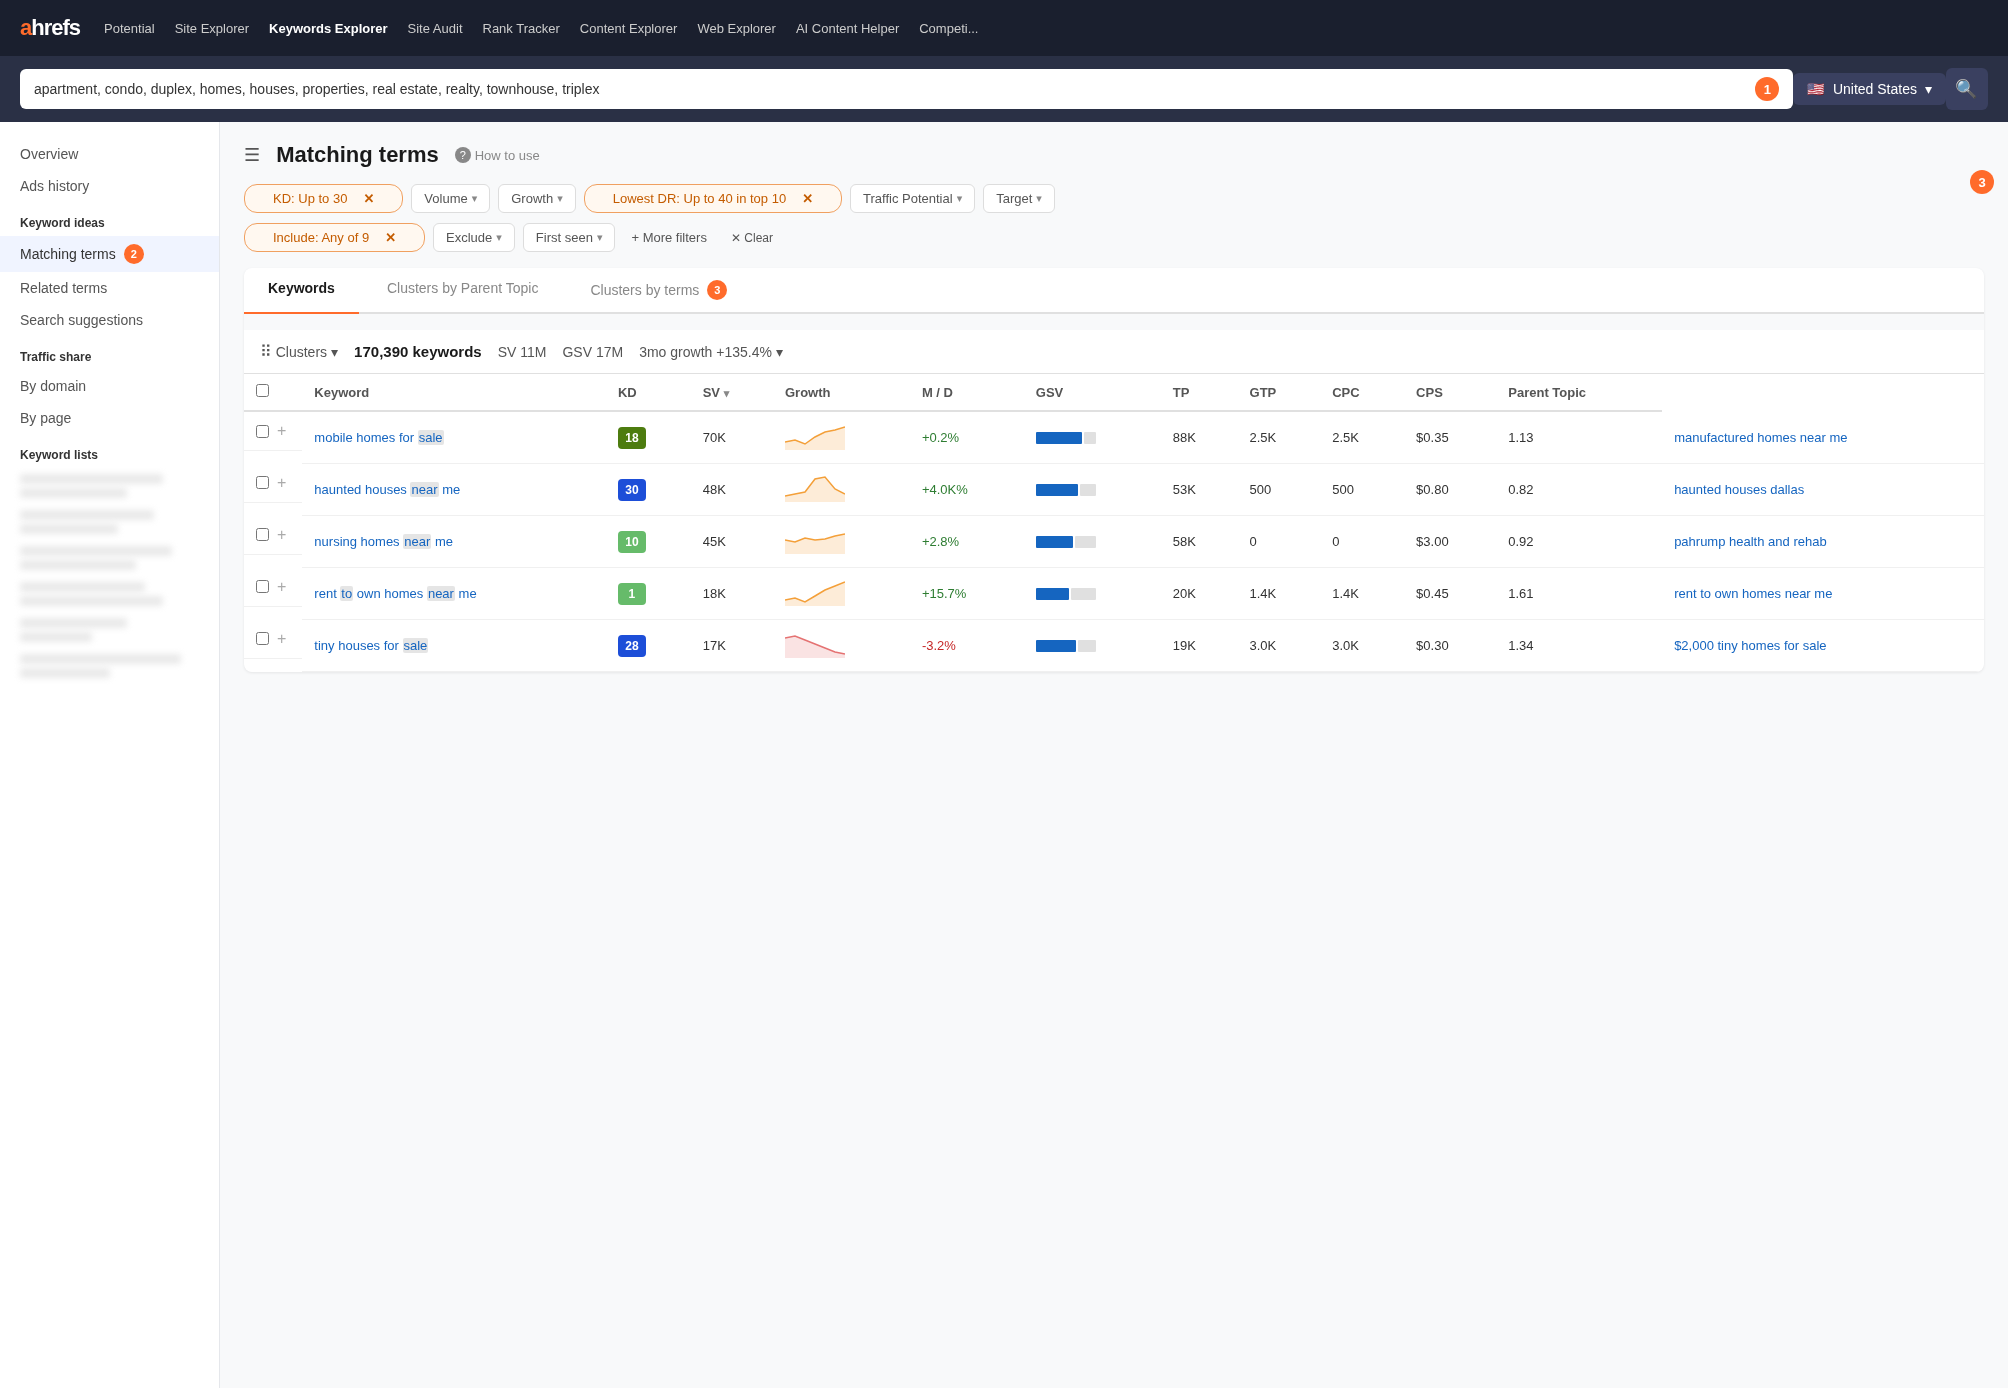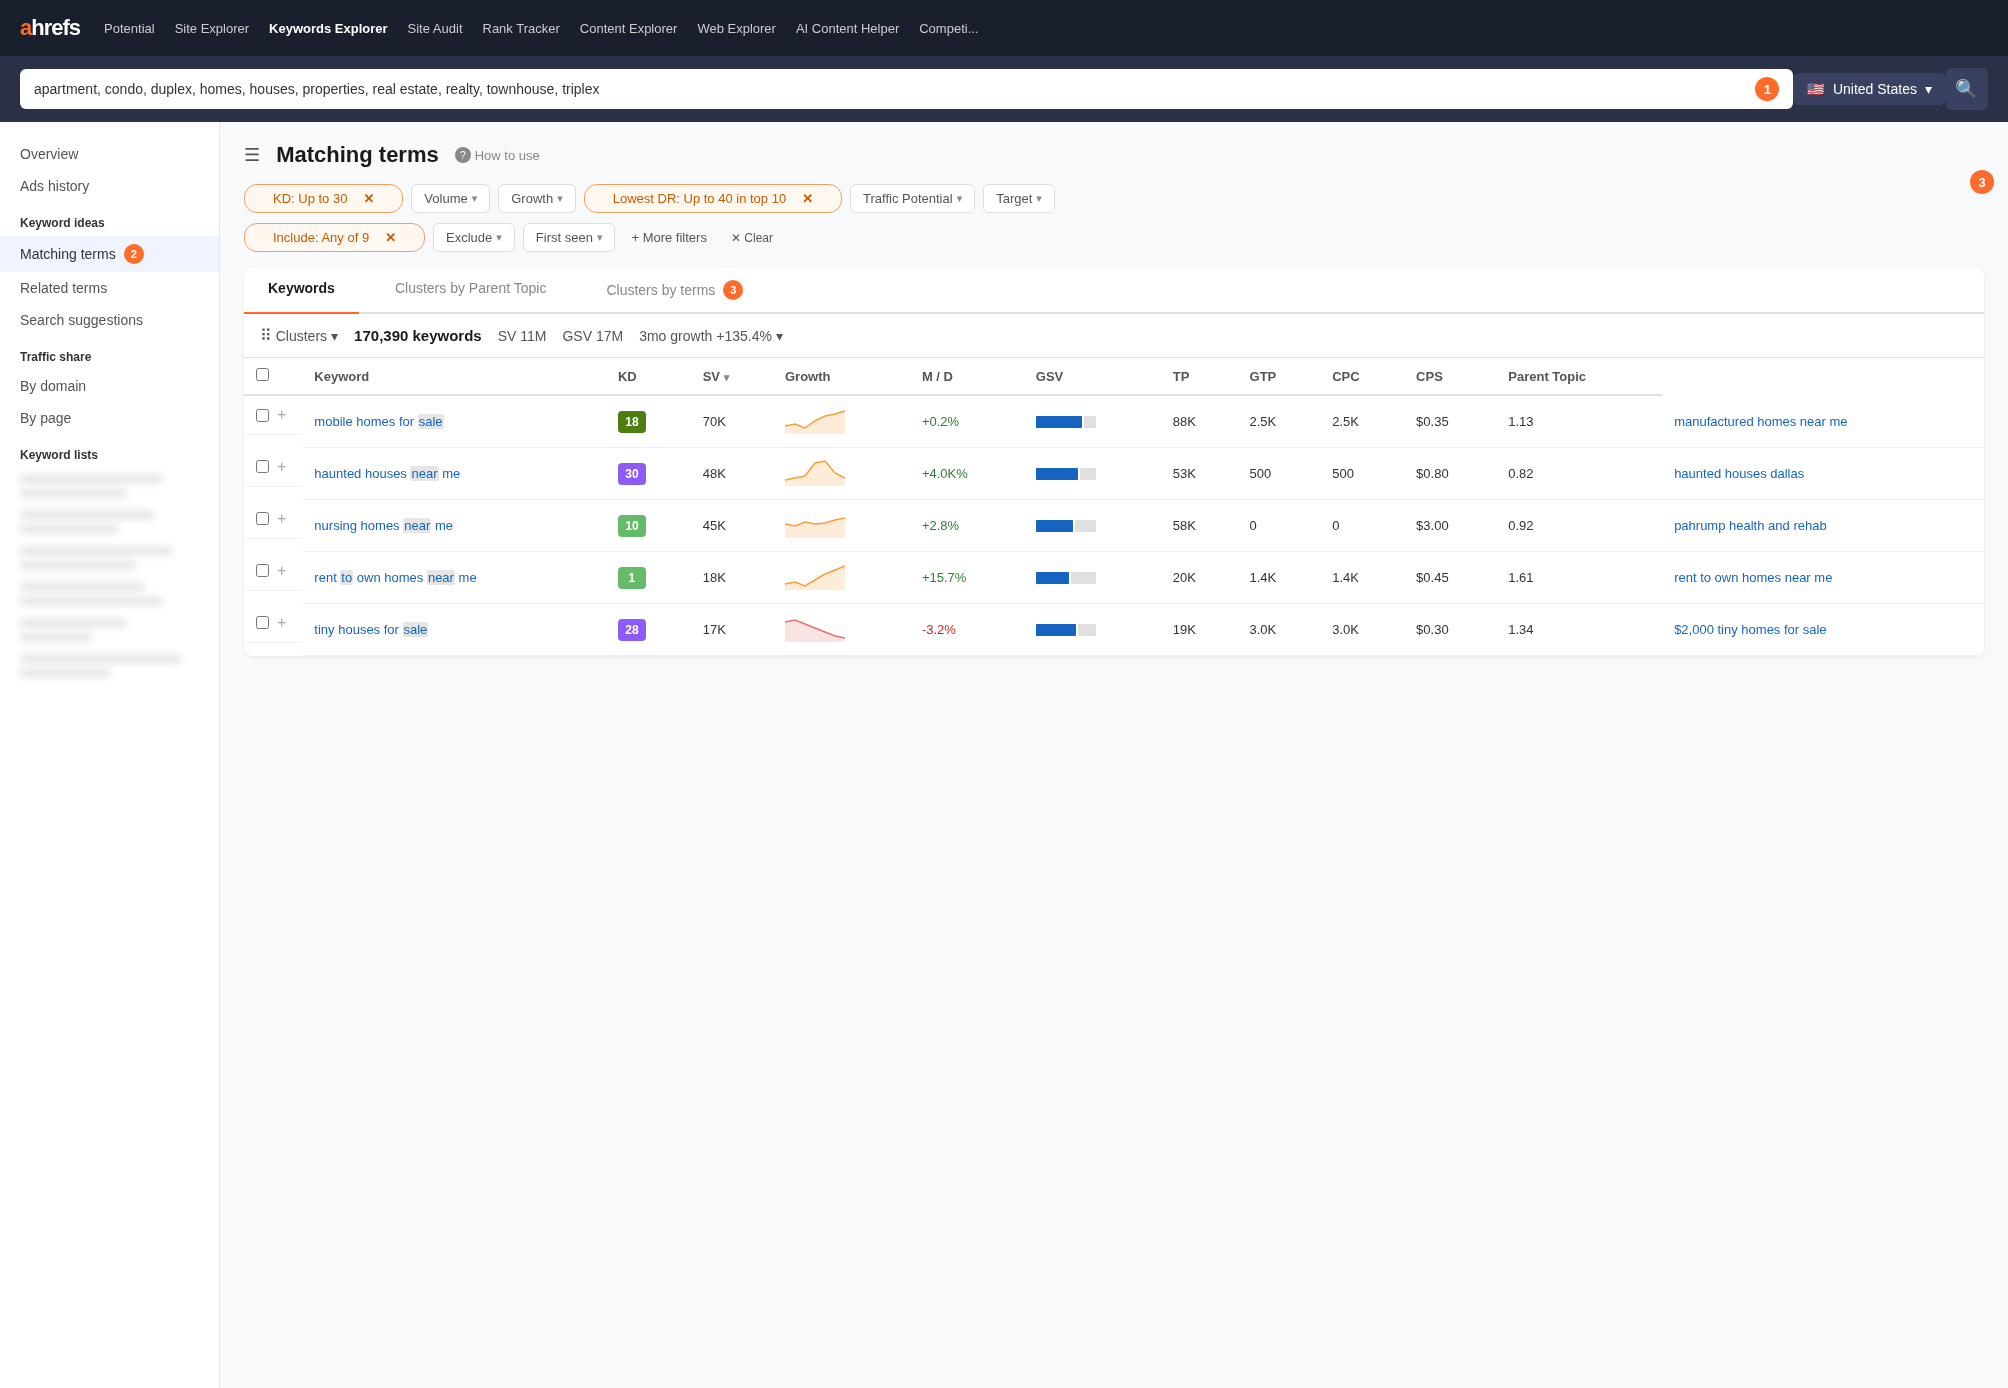--- a/index.html
+++ b/index.html
@@ -262,23 +262,23 @@
       gap: 4px;
       color: #555;
       font-size: 12px;
       cursor: pointer;
       padding: 6px 8px;
     }
 
     
     .content-tabs {
       display: flex;
-      gap: 12px;
+      gap: 4px;
       border-bottom: 2px solid #e0e0e0;
-      margin-bottom: 0;
+      margin-bottom: 16px;
       background: white;
       border-radius: 8px 8px 0 0;
     }
     .content-tab {
       padding: 12px 24px;
       font-size: 14px;
       font-weight: 500;
       color: #888;
       cursor: pointer;
       border-bottom: 2px solid transparent;
@@ -343,21 +343,21 @@
       align-items: center;
       justify-content: center;
       width: 28px;
       height: 22px;
       border-radius: 4px;
       color: white;
       font-weight: 700;
       font-size: 12px;
     }
     .kd-green { background: #4d7c0f; }
-    .kd-orange { background: #8b5cf6; }
+    .kd-orange { background: #1d4ed8; }
     .kd-lightgreen { background: #66bb6a; }
 
     .keyword-link {
       color: #1565c0;
       text-decoration: none;
       font-weight: 500;
     }
     .keyword-highlight {
       background: #e5e5e5;
       border-radius: 2px;

